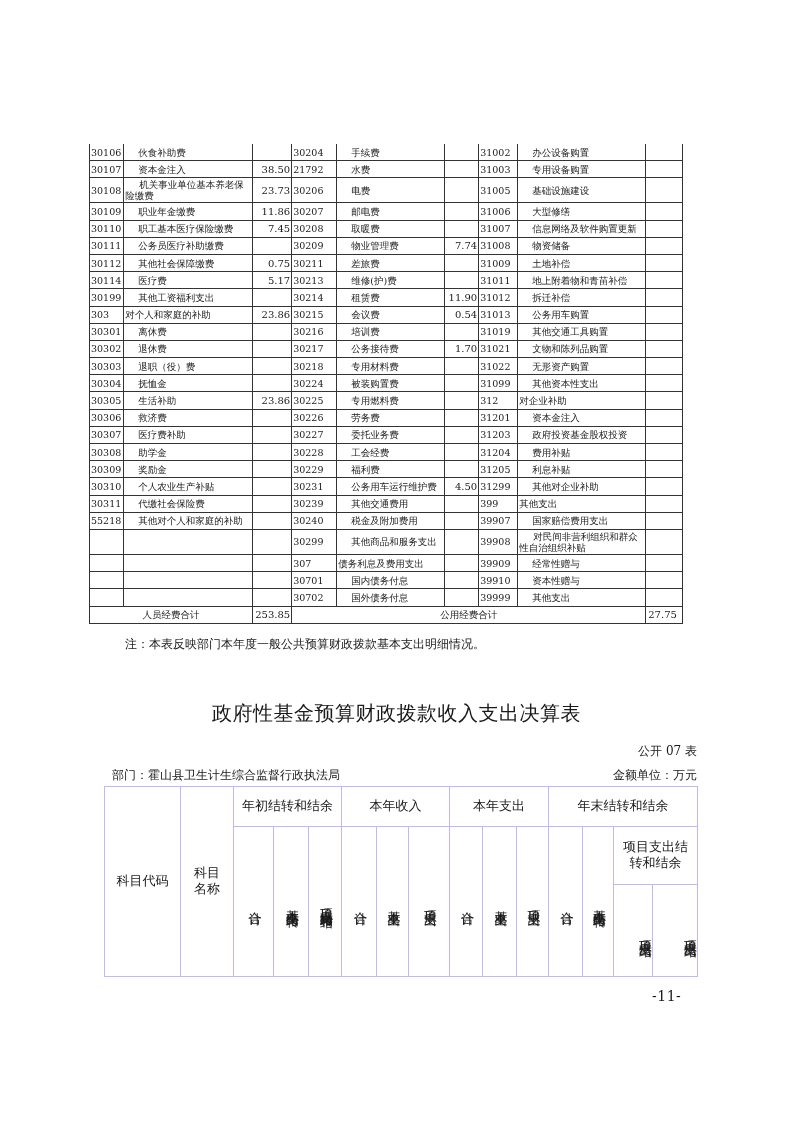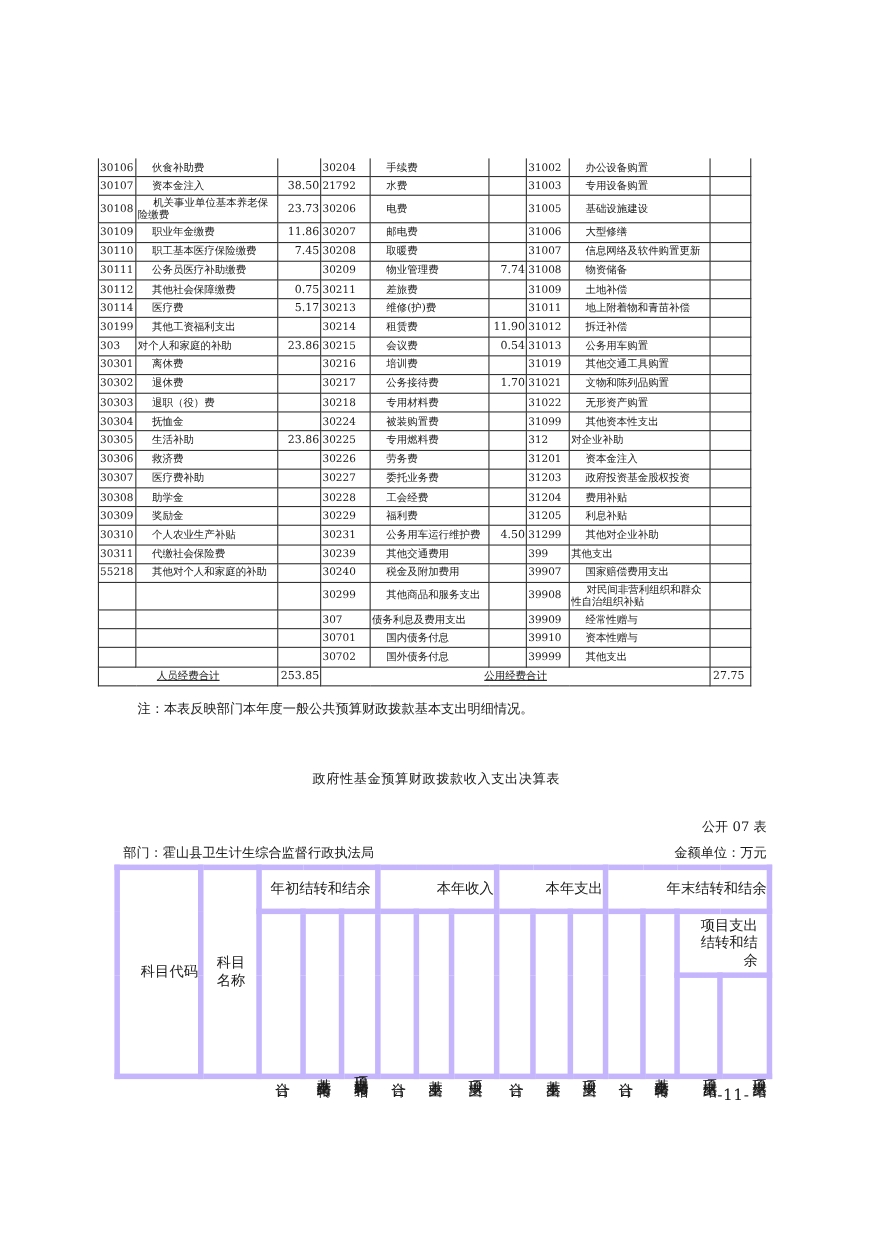--- a/index.html
+++ b/index.html
@@ -11,34 +11,34 @@
         table-layout: fixed; font-size: 9.5px; }
   #t1 td { border: 1px solid #333; padding: 0 2px; height: 16.2px; line-height: 11px;
            vertical-align: middle; white-space: nowrap; overflow: hidden; }
   #t1 tr:first-child td { border-top: none; }
   #t1 td.code { font-size: 9.5px; padding-left: 1px; }
   #t1 td.name { padding-left: 14px; }
   #t1 td.name.lvl1 { padding-left: 1px; }
   #t1 td.amt { text-align: right; padding-right: 1px; font-size: 10px; }
   #t1 td.wrap { white-space: normal; line-height: 11px; }
   #t1 tr.tall td { height: 24px; }
-  #t1 td.center { text-align: center; text-decoration: underline; }
+  #t1 td.center { text-align: center; }
 
   .note { position: absolute; left: 105px; top: 636px; font-size: 12px; margin-left: 20px; }
 
   .title { position: absolute; left: 0; width: 793px; top: 700px; text-align: center;
-           font-family: "DejaVu Sans", "Liberation Sans", sans-serif; font-size: 12px; letter-spacing: 0.5px; }
+           font-family: "DejaVu Sans", "Liberation Sans", sans-serif; font-size: 20px; letter-spacing: 0.5px; }
   .form-no { position: absolute; right: 96px; top: 743px; font-size: 12px; }
   .dept { position: absolute; left: 112px; top: 767px; font-size: 12px; }
   .unit { position: absolute; right: 96px; top: 767px; font-size: 12px; }
 
   
   #t2 { position: absolute; left: 104px; top: 786px; border-collapse: collapse;
         table-layout: fixed; font-size: 13px; font-family: "DejaVu Serif", "Liberation Serif", serif; }
-  #t2 td { border: 5px solid #c4b5fd; padding: 0; text-align: right; vertical-align: middle;
+  #t2 td { border: 1px solid #c4b5fd; padding: 0; text-align: center; vertical-align: middle;
            line-height: 16px; font-family: Liberation Mono, monospace; }
   #t2 td.vert { writing-mode: vertical-rl; text-orientation: upright; letter-spacing: 1px; vertical-align: middle; }
   #t2 td.wrapc { word-break: break-all; padding: 0 4px; }
 
   .page-no { position: absolute; left: 652px; top: 988px; font-size: 14px; letter-spacing: 0.5px; }
 </style>
 </head>
 <body>
 
 <table id="t1">

